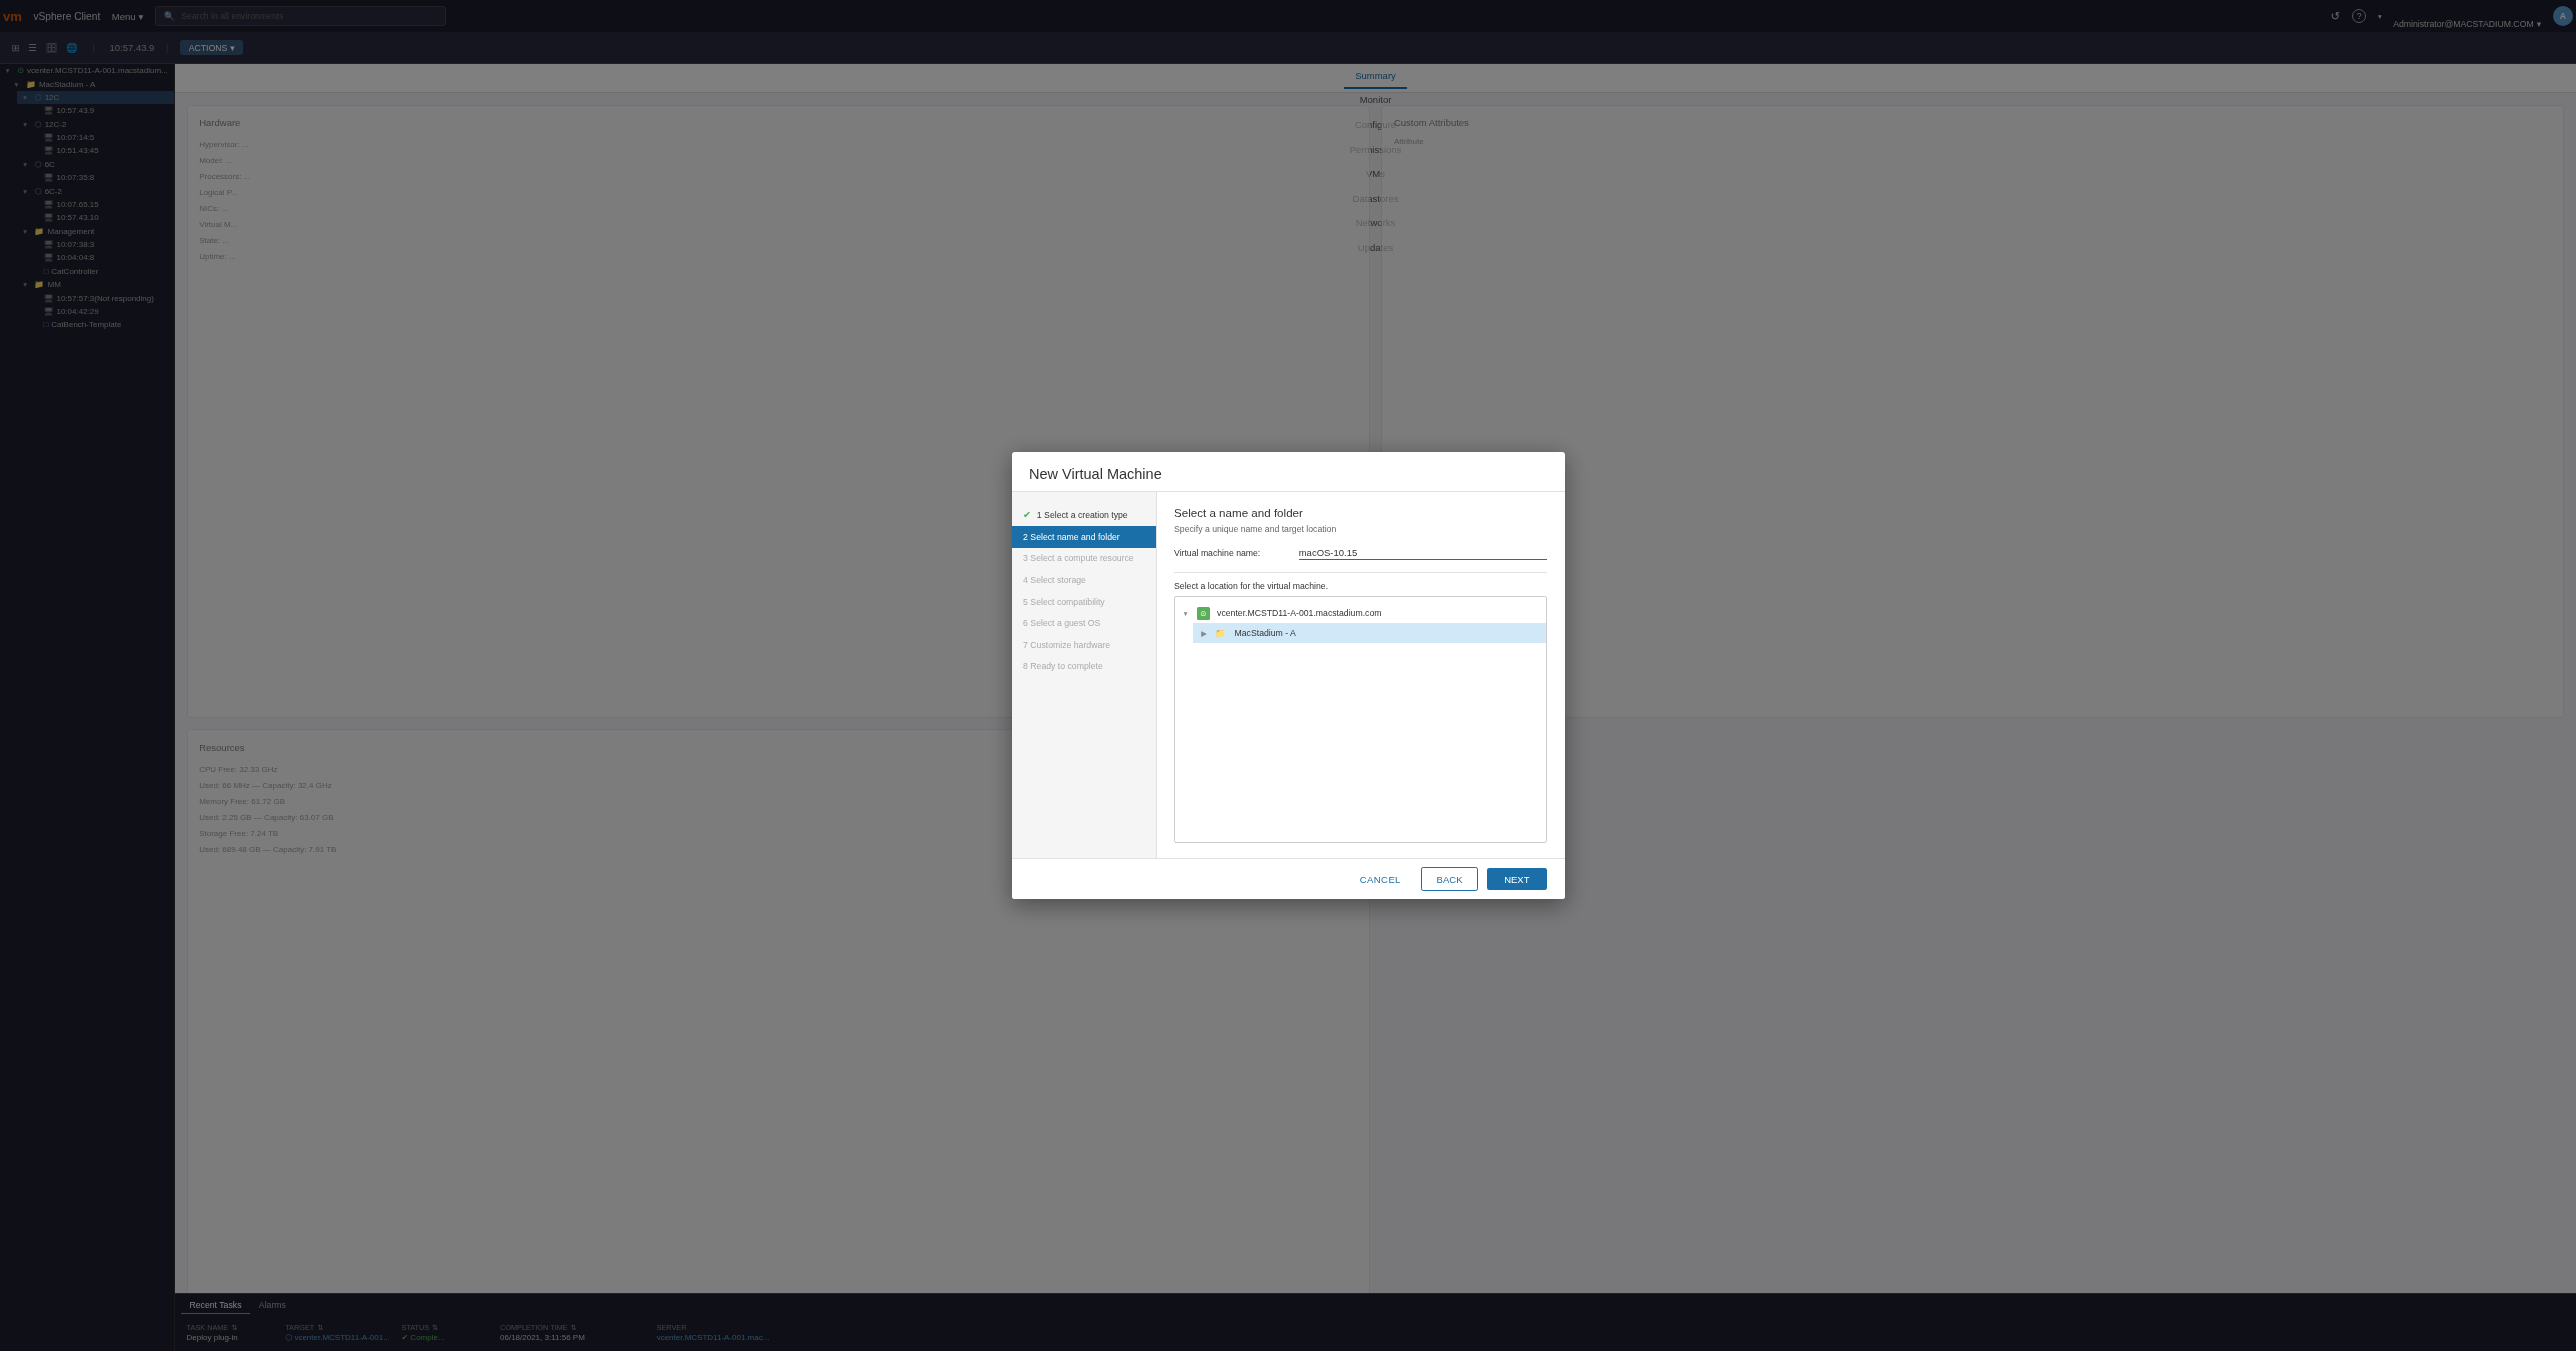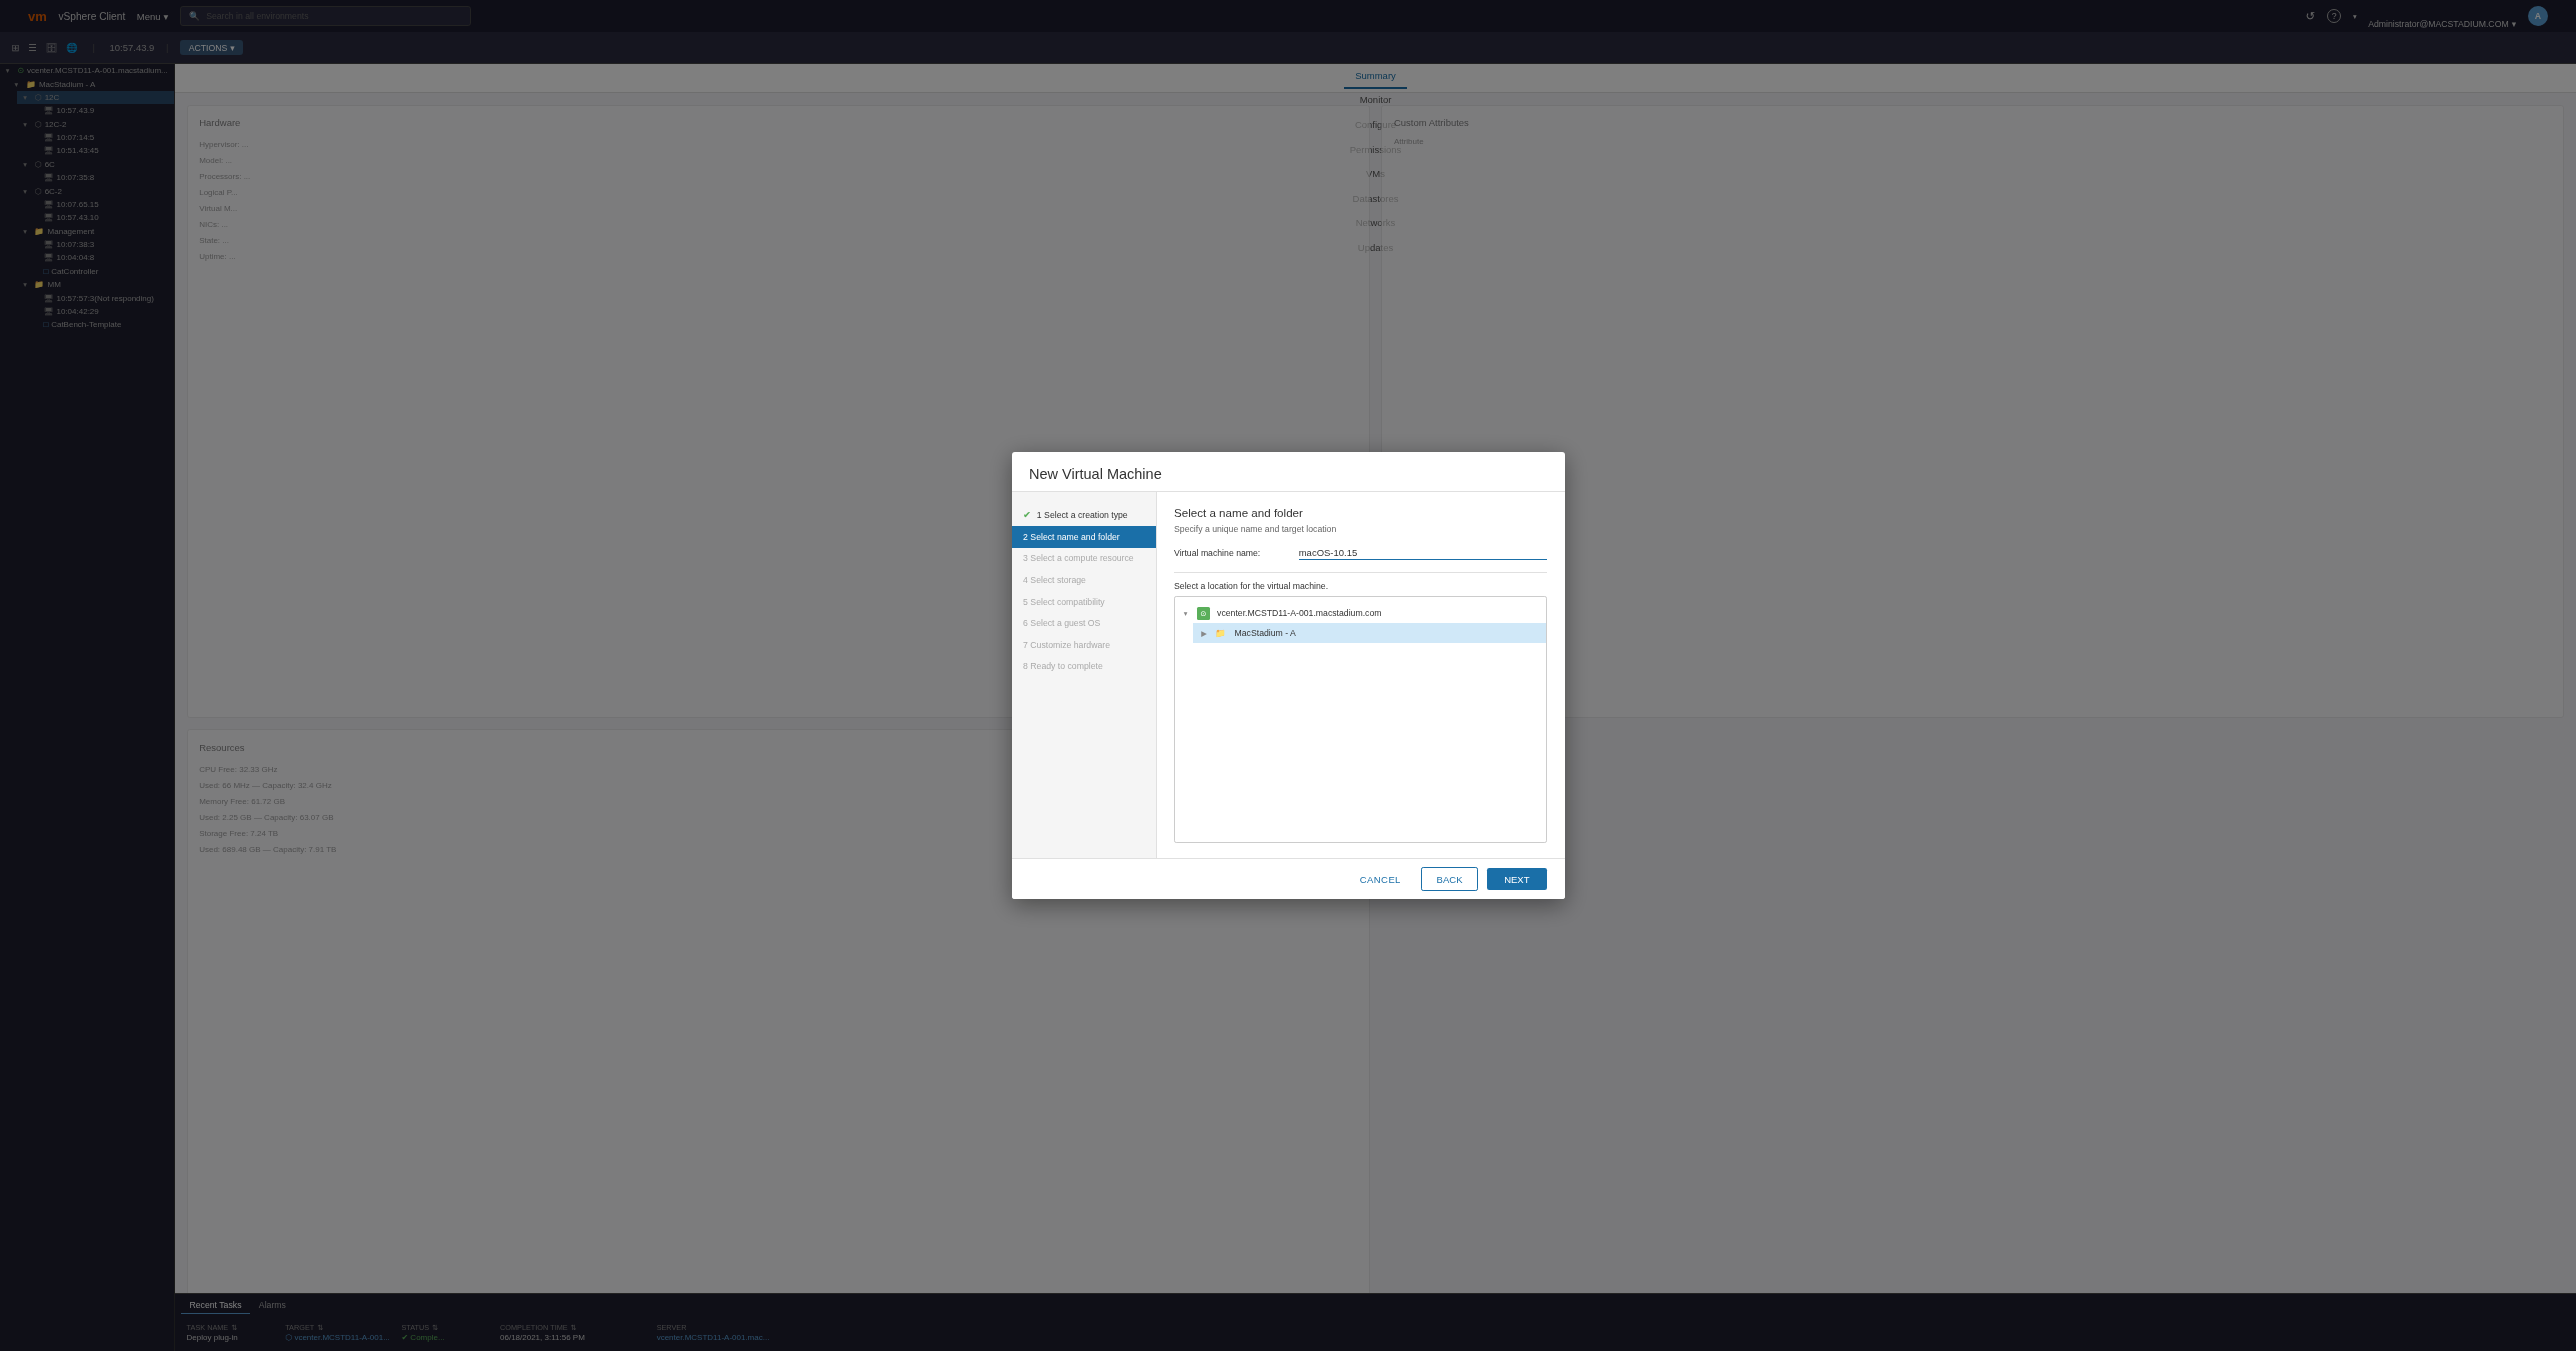--- a/index.html
+++ b/index.html
@@ -1,19 +1,19 @@
 <!DOCTYPE html>
 <html style="font-size:11.6px"><head>
   <meta charset="utf-8">
   <style>
     * { box-sizing: border-box; margin: 0; padding: 0; }
     body { font-family: -apple-system, BlinkMacSystemFont, 'Segoe UI', Arial, sans-serif; font-size: 9.5px; background: #1a1a2e; color: #333; overflow: hidden; }
 
     
-    .topbar { background: #1c1c2e; color: #ccc; height: 32px; display: flex; align-items: center; padding: 0 28px; gap: 11.6px; }
+    .topbar { background: #1c1c2e; color: #ccc; height: 32px; display: flex; align-items: center; padding: 0 3px; gap: 11.6px; }
     .topbar-logo { color: #e05c00; font-weight: bold; font-size: 13px; }
     .topbar-title { color: #ccc; font-size: 10.2px; }
     .topbar-menu { color: #ccc; font-size: 9.5px; cursor: pointer; display: flex; align-items: center; gap: 2.9px; }
     .topbar-search { flex: 1; max-width: 291px; background: #2a2a3e; border: 0.7px solid #444; border-radius: 2.9px; padding: 3.6px 8.7px; color: #aaa; font-size: 8.7px; display: flex; align-items: center; gap: 5.8px; }
     .topbar-right { margin-left: auto; display: flex; align-items: center; gap: 11.6px; color: #ccc; font-size: 8.7px; }
     .topbar-user { display: flex; align-items: flex-start; gap: 3px; margin-top: 16px; }
     .topbar-avatar { width: 20.4px; height: 20.4px; background: #5a9fd4; border-radius: 50%; display: flex; align-items: center; justify-content: center; color: white; font-size: 8.7px; font-weight: bold; }
 
     
     .toolbar2 { background: #2a2a3e; height: 32px; display: flex; align-items: center; padding: 0 11.6px; gap: 8.7px; border-bottom: 0.7px solid #444; }
@@ -275,22 +275,22 @@
     </div>
 
     <div class="summary-content">
       <div class="summary-card">
         <div style="font-size:9.5px; font-weight:500; margin-bottom:8.7px; color:#333;">Hardware</div>
         <div style="font-size:8px; color:#666; line-height:2;">
           <div>Hypervisor: ...</div>
           <div>Model: ...</div>
           <div>Processors: ...</div>
           <div>Logical P...</div>
+          <div>NICs: ...</div>
           <div>Virtual M...</div>
-          <div>NICs: ...</div>
           <div>State: ...</div>
           <div>Uptime: ...</div>
         </div>
       </div>
       <div class="summary-card">
         <div style="font-size:9.5px; font-weight:500; margin-bottom:8.7px; color:#333;">Custom Attributes</div>
         <div style="font-size:8px; color:#666;">Attribute</div>
       </div>
       <div class="summary-card">
         <div style="font-size:9.5px; font-weight:500; margin-bottom:8.7px; color:#333;">Resources</div>

